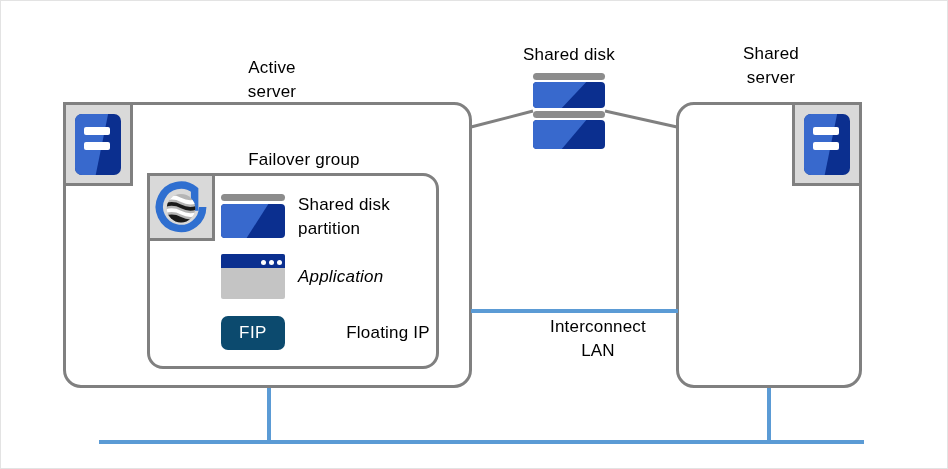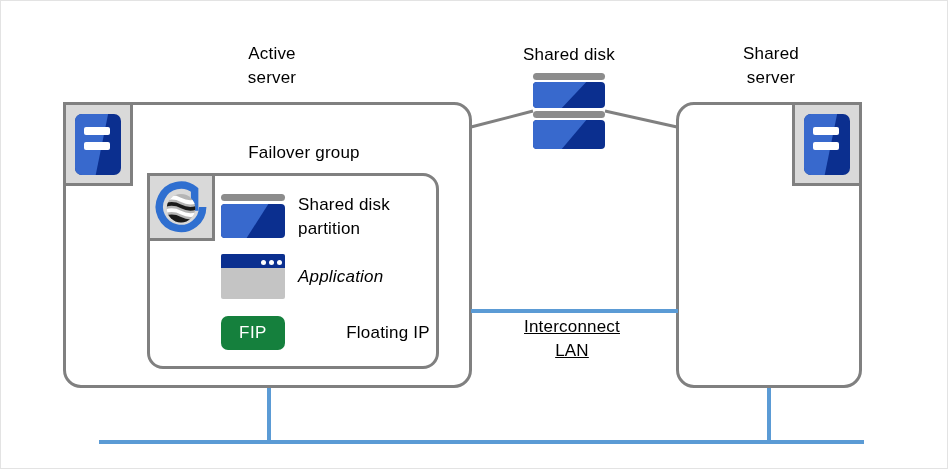--- a/index.html
+++ b/index.html
@@ -126,21 +126,21 @@
     width: 5px;
     height: 5px;
     border-radius: 50%;
     background: #ffffff;
     transform: translateY(-160%);
   }
 
   
   .fip-badge {
     position: absolute;
-    background: #15803d;
+    background: #0c4a6e;
     border-radius: 7px;
     color: #ffffff;
     font-size: 17px;
     display: flex;
     align-items: center;
     justify-content: center;
     letter-spacing: 0.5px;
   }
 
   
@@ -160,35 +160,35 @@
 </head>
 <body>
 
 <div id="canvas">
 
   <svg class="link-svg" viewBox="0 0 948 469" xmlns="http://www.w3.org/2000/svg">
     <line x1="470" y1="126" x2="532" y2="110" stroke="#808080" stroke-width="3"></line>
     <line x1="604" y1="110" x2="676" y2="126" stroke="#808080" stroke-width="3"></line>
   </svg>
 
-  <div class="label" style="left:196px; top:41px; width:150px;">Active
+  <div class="label" style="left:196px; top:55px; width:150px;">Active
 server</div>
 
   <div class="server-box" style="left:62px; top:101px; width:409px; height:286px;"></div>
 
   <div class="icon-plate" style="left:62px; top:101px; width:70px; height:84px;">
     <div class="srv-glyph" style="left:9px; top:9px; width:46px; height:61px;">
       <div class="dark"></div>
       <div class="light"></div>
       <div class="bar" style="top:22%;"></div>
       <div class="bar" style="top:46%;"></div>
     </div>
   </div>
 
-  <div class="label" style="left:163px; top:140px; width:280px;">Failover group</div>
+  <div class="label" style="left:163px; top:147px; width:280px;">Failover group</div>
 
   <div class="fo-box" style="left:146px; top:172px; width:292px; height:196px;"></div>
 
   <div class="icon-plate" style="left:146px; top:172px; width:68px; height:68px;">
     <svg width="62" height="62" viewBox="0 0 100 100" style="position:absolute;left:0;top:0;" xmlns="http://www.w3.org/2000/svg">
       <path d="M85,50 A35,35 0 1 1 72,22.5 L72,50 L52,50" fill="none" stroke="#2f6fd0" stroke-width="12" stroke-linecap="butt"></path>
       <clipPath id="globeClip">
           <circle cx="50" cy="52" r="23"></circle>
         </clipPath>
       <g clip-path="url(#globeClip)">
@@ -242,20 +242,20 @@
   <div class="icon-plate" style="left:791px; top:101px; width:70px; height:84px;">
     <div class="srv-glyph" style="left:9px; top:9px; width:46px; height:61px;">
       <div class="dark"></div>
       <div class="light"></div>
       <div class="bar" style="top:22%;"></div>
       <div class="bar" style="top:46%;"></div>
     </div>
   </div>
 
   <div class="lan-line" style="left:470px; top:308px; width:207px; height:4px;"></div>
-  <div class="label" style="left:471px; top:314px; width:200px;text-decoration:underline;">Interconnect
+  <div class="label" style="left:497px; top:314px; width:200px;">Interconnect
 LAN</div>
 
   <div class="lan-line" style="left:98px; top:439px; width:765px; height:4px;"></div>
   <div class="lan-line" style="left:266px; top:387px; width:4px; height:54px;"></div>
   <div class="lan-line" style="left:766px; top:387px; width:4px; height:54px;"></div>
 
 </div>
 
 </body></html>

